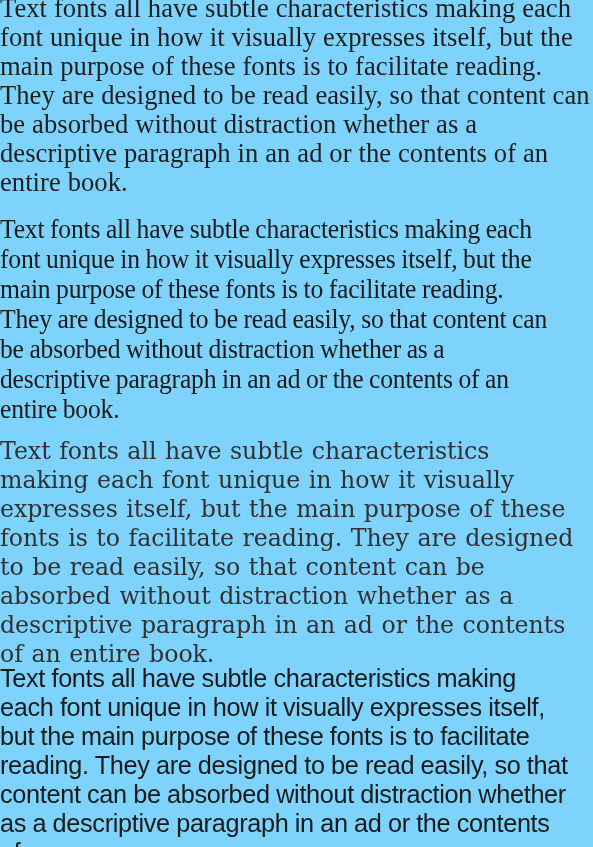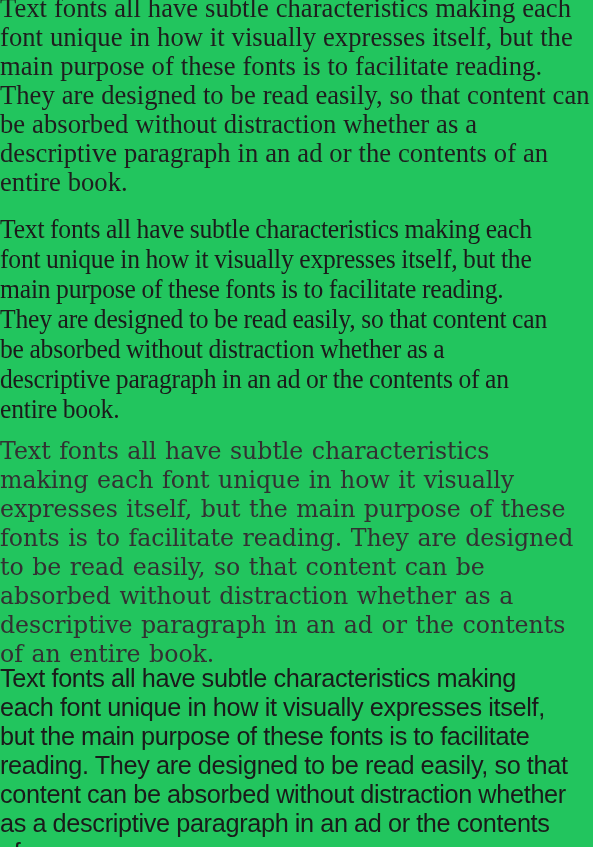--- a/index.html
+++ b/index.html
@@ -15,21 +15,21 @@
     position: relative;
   }
 
   #specimen-sheet {
     position: absolute;
     left: 0;
     top: 0;
     width: 593px;
     height: 847px;
     overflow: hidden;
-    background: #22c55e;
+    background: #7dd3fc;
   }
 
   .specimen-para {
     margin: 0;
     padding: 0;
     color: #1d1d1d;
     text-align: left;
     -webkit-font-smoothing: antialiased;
     position: absolute;
     left: 0;

